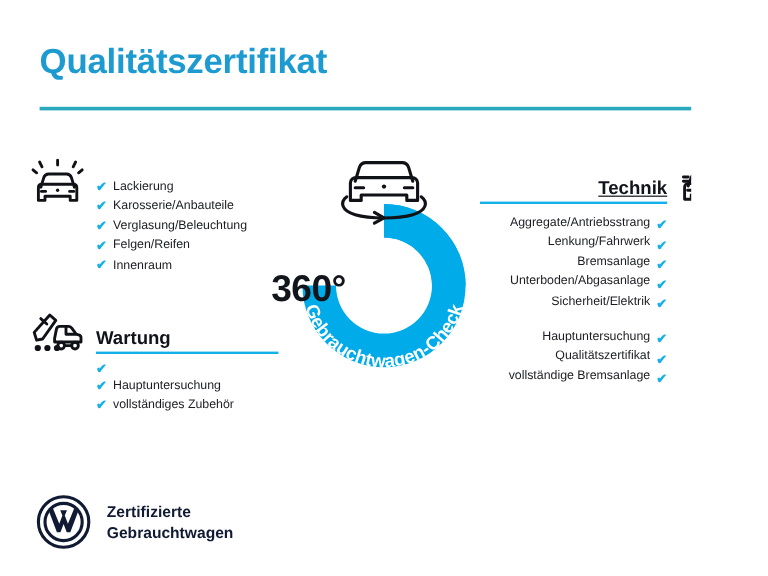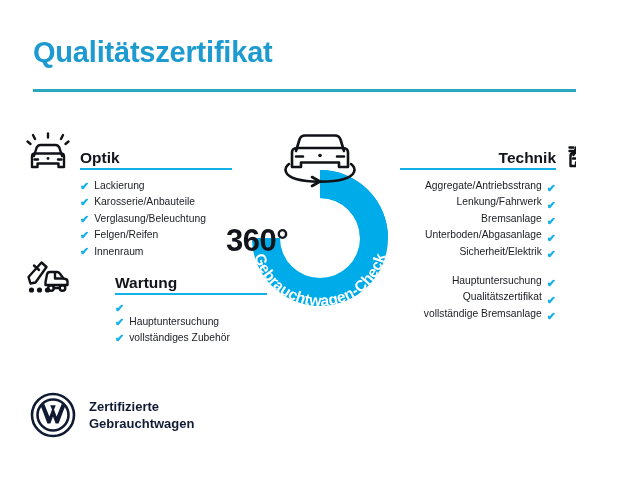--- a/index.html
+++ b/index.html
@@ -82,28 +82,28 @@
     line-height: 1;
   }
 
   
   .sec-left .sec-title { left: 0; }
   .sec-left .sec-underline { left: 0; width: 152px; }
   .sec-left .sec-list li { justify-content: flex-start; }
   .sec-left .chk { margin-right: 5px; }
 
   
-  .sec-right .sec-title { right: 0; }
+  .sec-right .sec-title { right: 0; text-decoration: underline; }
   .sec-right .sec-underline { right: 0; width: 156px; }
   .sec-right .sec-list li { justify-content: flex-end; align-items: flex-end; }
   .sec-right .chk { margin-left: 5px; }
 
   
   #sec-optik    { left: 80px;  top: 140px; width: 155px; }
-  #sec-wartung  { left: 80px;  top: 265px; width: 155px; margin-left: 35px; }
+  #sec-wartung  { left: 80px;  top: 265px; width: 155px; }
   #sec-technik  { left: 400px; top: 140px; width: 156px; }
   #sec-garantie { left: 400px; top: 265px; width: 156px; }
 
   
   .sec-icon {
     position: absolute;
     width: 46px;
     height: 44px;
   }
   #icon-optik    { left: 25px;  top: 132px; }
@@ -130,21 +130,21 @@
     font-size: 31px;
     font-weight: bold;
     color: #13151c;
     letter-spacing: -0.5px;
   }
 
   
   #footer-logo {
     position: absolute;
     left: 30px;
-    top: 392px;
+    top: 412px;
     display: flex;
     align-items: center;
   }
   #vw-mark { width: 46px; height: 46px; display: block; }
   #footer-text {
     margin-left: 13px;
     font-size: 13px;
     font-weight: bold;
     line-height: 17px;
     color: #101b33;
@@ -164,24 +164,20 @@
     <svg viewBox="0 0 46 44" fill="none" stroke="#111217" stroke-width="2.4" stroke-linecap="round" stroke-linejoin="round">
       <path d="M10 7 L8 3 M23 5.5 L23 1.5 M36 7 L38 3 M5.5 12 L2.5 9.5 M40.5 12 L43.5 9.5"></path>
       <path d="M9 24 L11.5 16 C12.2 14 13.6 13 15.5 13 L30.5 13 C32.4 13 33.8 14 34.5 16 L37 24"></path>
       <path d="M7 24.5 C7 22.7 8.3 21.5 10 21.5 L36 21.5 C37.7 21.5 39 22.7 39 24.5 L39 35 L33.5 35 L33.5 31.5 L12.5 31.5 L12.5 35 L7 35 Z"></path>
       <path d="M9.5 27.5 L13 27.5 M33 27.5 L36.5 27.5"></path>
       <circle cx="23" cy="26.5" r="1.4" fill="#111217" stroke="none"></circle>
     </svg>
   </div>
 
   <div class="section sec-left" id="sec-optik">
-    <div class="sec-head">
-      <div class="sec-title">Optik</div>
-      <div class="sec-underline"></div>
-    </div>
     <ul class="sec-list">
       <li>
           <span class="chk">✔</span>
           <span>Lackierung</span>
         </li>
       <li>
           <span class="chk">✔</span>
           <span>Karosserie/Anbauteile</span>
         </li>
       <li>

